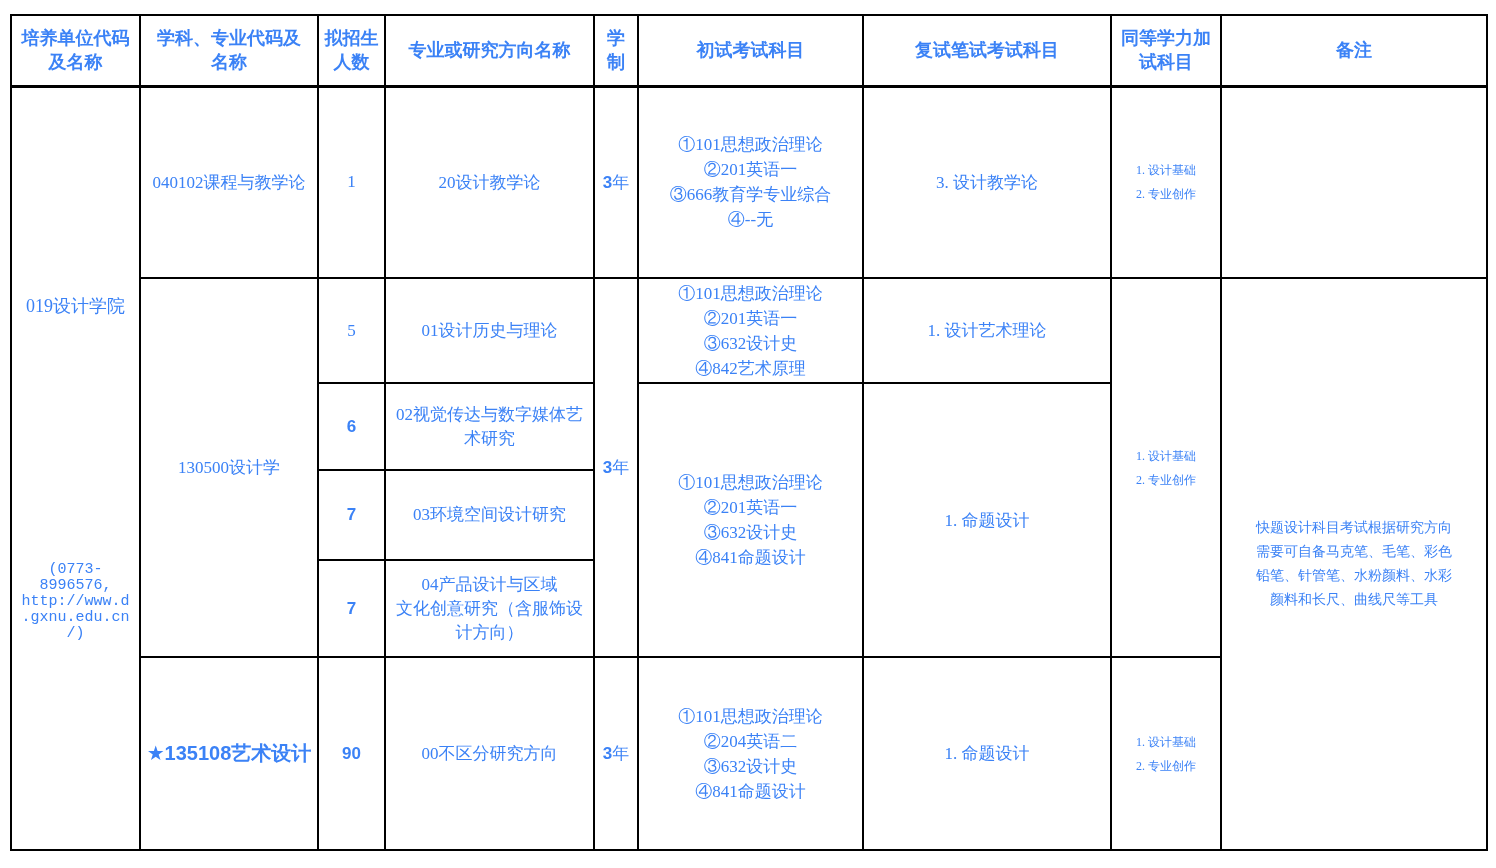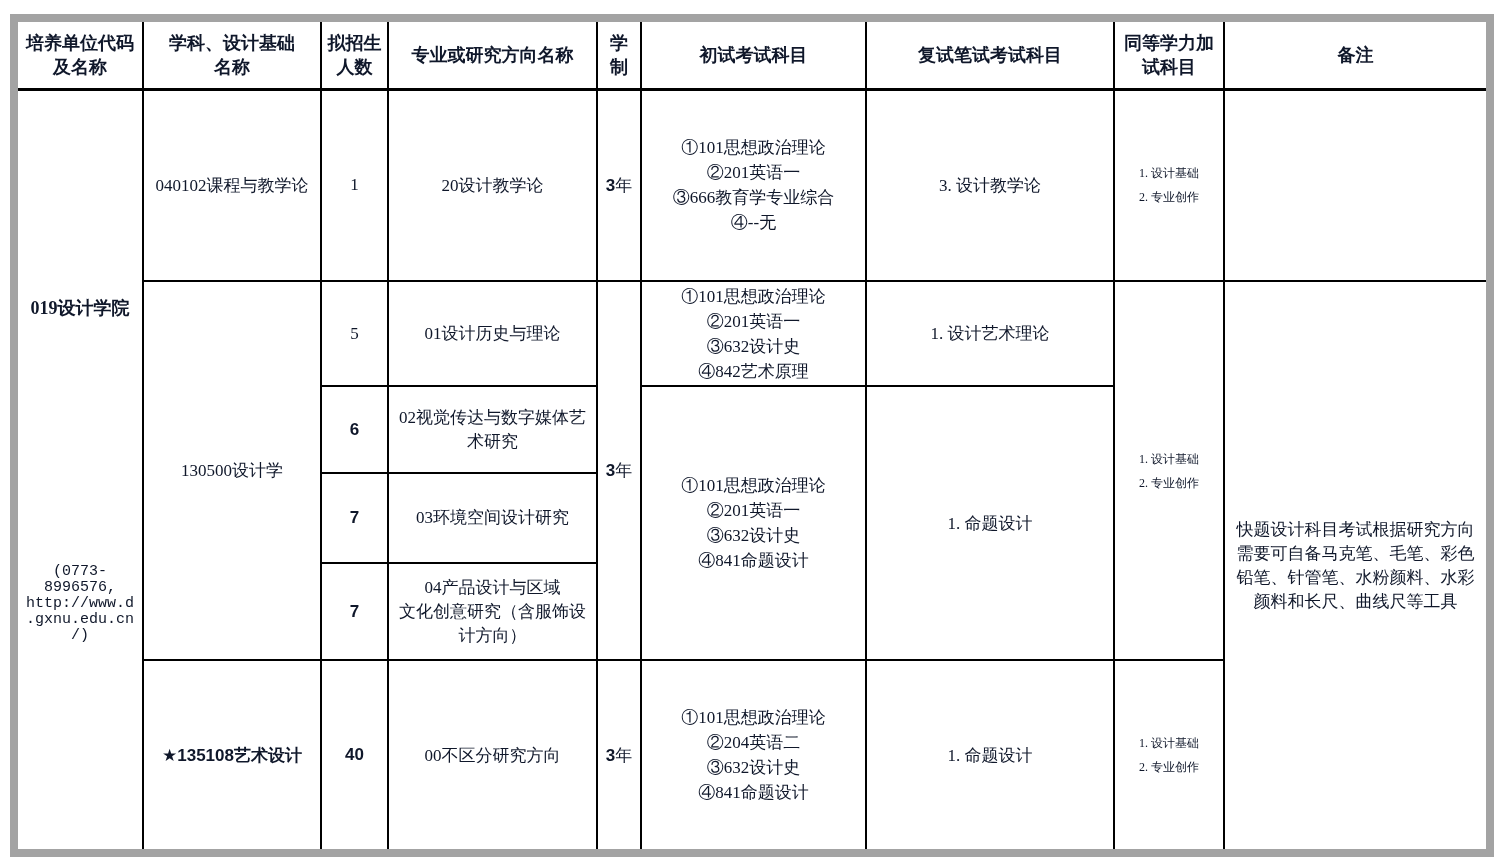--- a/index.html
+++ b/index.html
@@ -13,57 +13,57 @@
   .table-wrap {
     position: absolute;
     left: 10px;
     top: 14px;
   }
   table.adm {
     border-collapse: collapse;
     table-layout: fixed;
     width: 1476px;
     background: #ffffff;
-    border: 8px solid #a3a3a3;
+    border: 2px solid #a3a3a3;
     font-family: "Liberation Serif", "DejaVu Serif", serif;
     font-size: 17px;
-    color: #0f172a;
+    color: #3b82f6;
   }
   table.adm th, table.adm td {
     border: 2px solid #000000;
     padding: 0;
     vertical-align: middle;
     text-align: center;
     overflow: hidden;
   }
   table.adm thead th {
     border-bottom: 3px solid #000000;
     font-size: 18px;
     font-weight: bold;
     line-height: 24px;
   }
   
   .ml { white-space: pre-line; }
   
   .tl { text-align: left; padding-left: 3px; padding-right: 2px; }
   .exam { line-height: 25px; }
   .equiv { font-size: 12px; line-height: 24px; padding-left: 4px; }
-  .remark { font-size: 17px; line-height: 24px; padding-left: 5px; padding-right: 4px; }
+  .remark { font-size: 14px; line-height: 24px; padding-left: 5px; padding-right: 4px; }
   .bold-sans {
     font-family: "Liberation Sans", "DejaVu Sans", sans-serif;
     font-weight: bold;
   }
   .discipline-bold {
     font-weight: bold;
-    font-size: 17px;
+    font-size: 20px;
   }
   
   td.unit-cell { vertical-align: top; }
   .unit-name {
-    font-weight: bold;
+    font-weight: normal;
     font-size: 18px;
     line-height: 25px;
   }
   .unit-contact {
     margin-top: 243px;
     font-family: "Liberation Mono", "DejaVu Sans Mono", monospace;
     font-size: 15px;
     line-height: 16px;
   }
   .dir-cell { line-height: 24px; }
@@ -82,21 +82,21 @@
         <col style="width:225px">
       <col style="width:248px">
         <col style="width:110px">
         <col style="width:266px">
     </colgroup>
 
     <thead>
       <tr style="height:71px">
         <th class="ml">培养单位代码
 及名称</th>
-        <th class="ml">学科、设计基础
+        <th class="ml">学科、专业代码及
 名称</th>
         <th class="ml">拟招生
 人数</th>
         <th class="ml">专业或研究方向名称</th>
         <th class="ml">学
 制</th>
         <th class="ml">初试考试科目</th>
         <th class="ml">复试笔试考试科目</th>
         <th class="ml">同等学力加
 试科目</th>
@@ -165,21 +165,21 @@
 
       <tr style="height:97px">
         <td class="bold-sans">7</td>
         <td class="tl ml dir-cell">04产品设计与区域
 文化创意研究（含服饰设
 计方向）</td>
       </tr>
 
       <tr style="height:193px">
         <td class="discipline-bold bold-sans">★135108艺术设计</td>
-        <td class="bold-sans">40</td>
+        <td class="bold-sans">90</td>
         <td class="tl">00不区分研究方向</td>
         <td><span class="bold-sans">3</span><span>年</span></td>
         <td class="tl ml exam">①101思想政治理论
 ②204英语二
 ③632设计史
 ④841命题设计</td>
         <td class="tl">1. 命题设计</td>
         <td class="tl ml equiv">1. 设计基础
 2. 专业创作</td>
       </tr>

